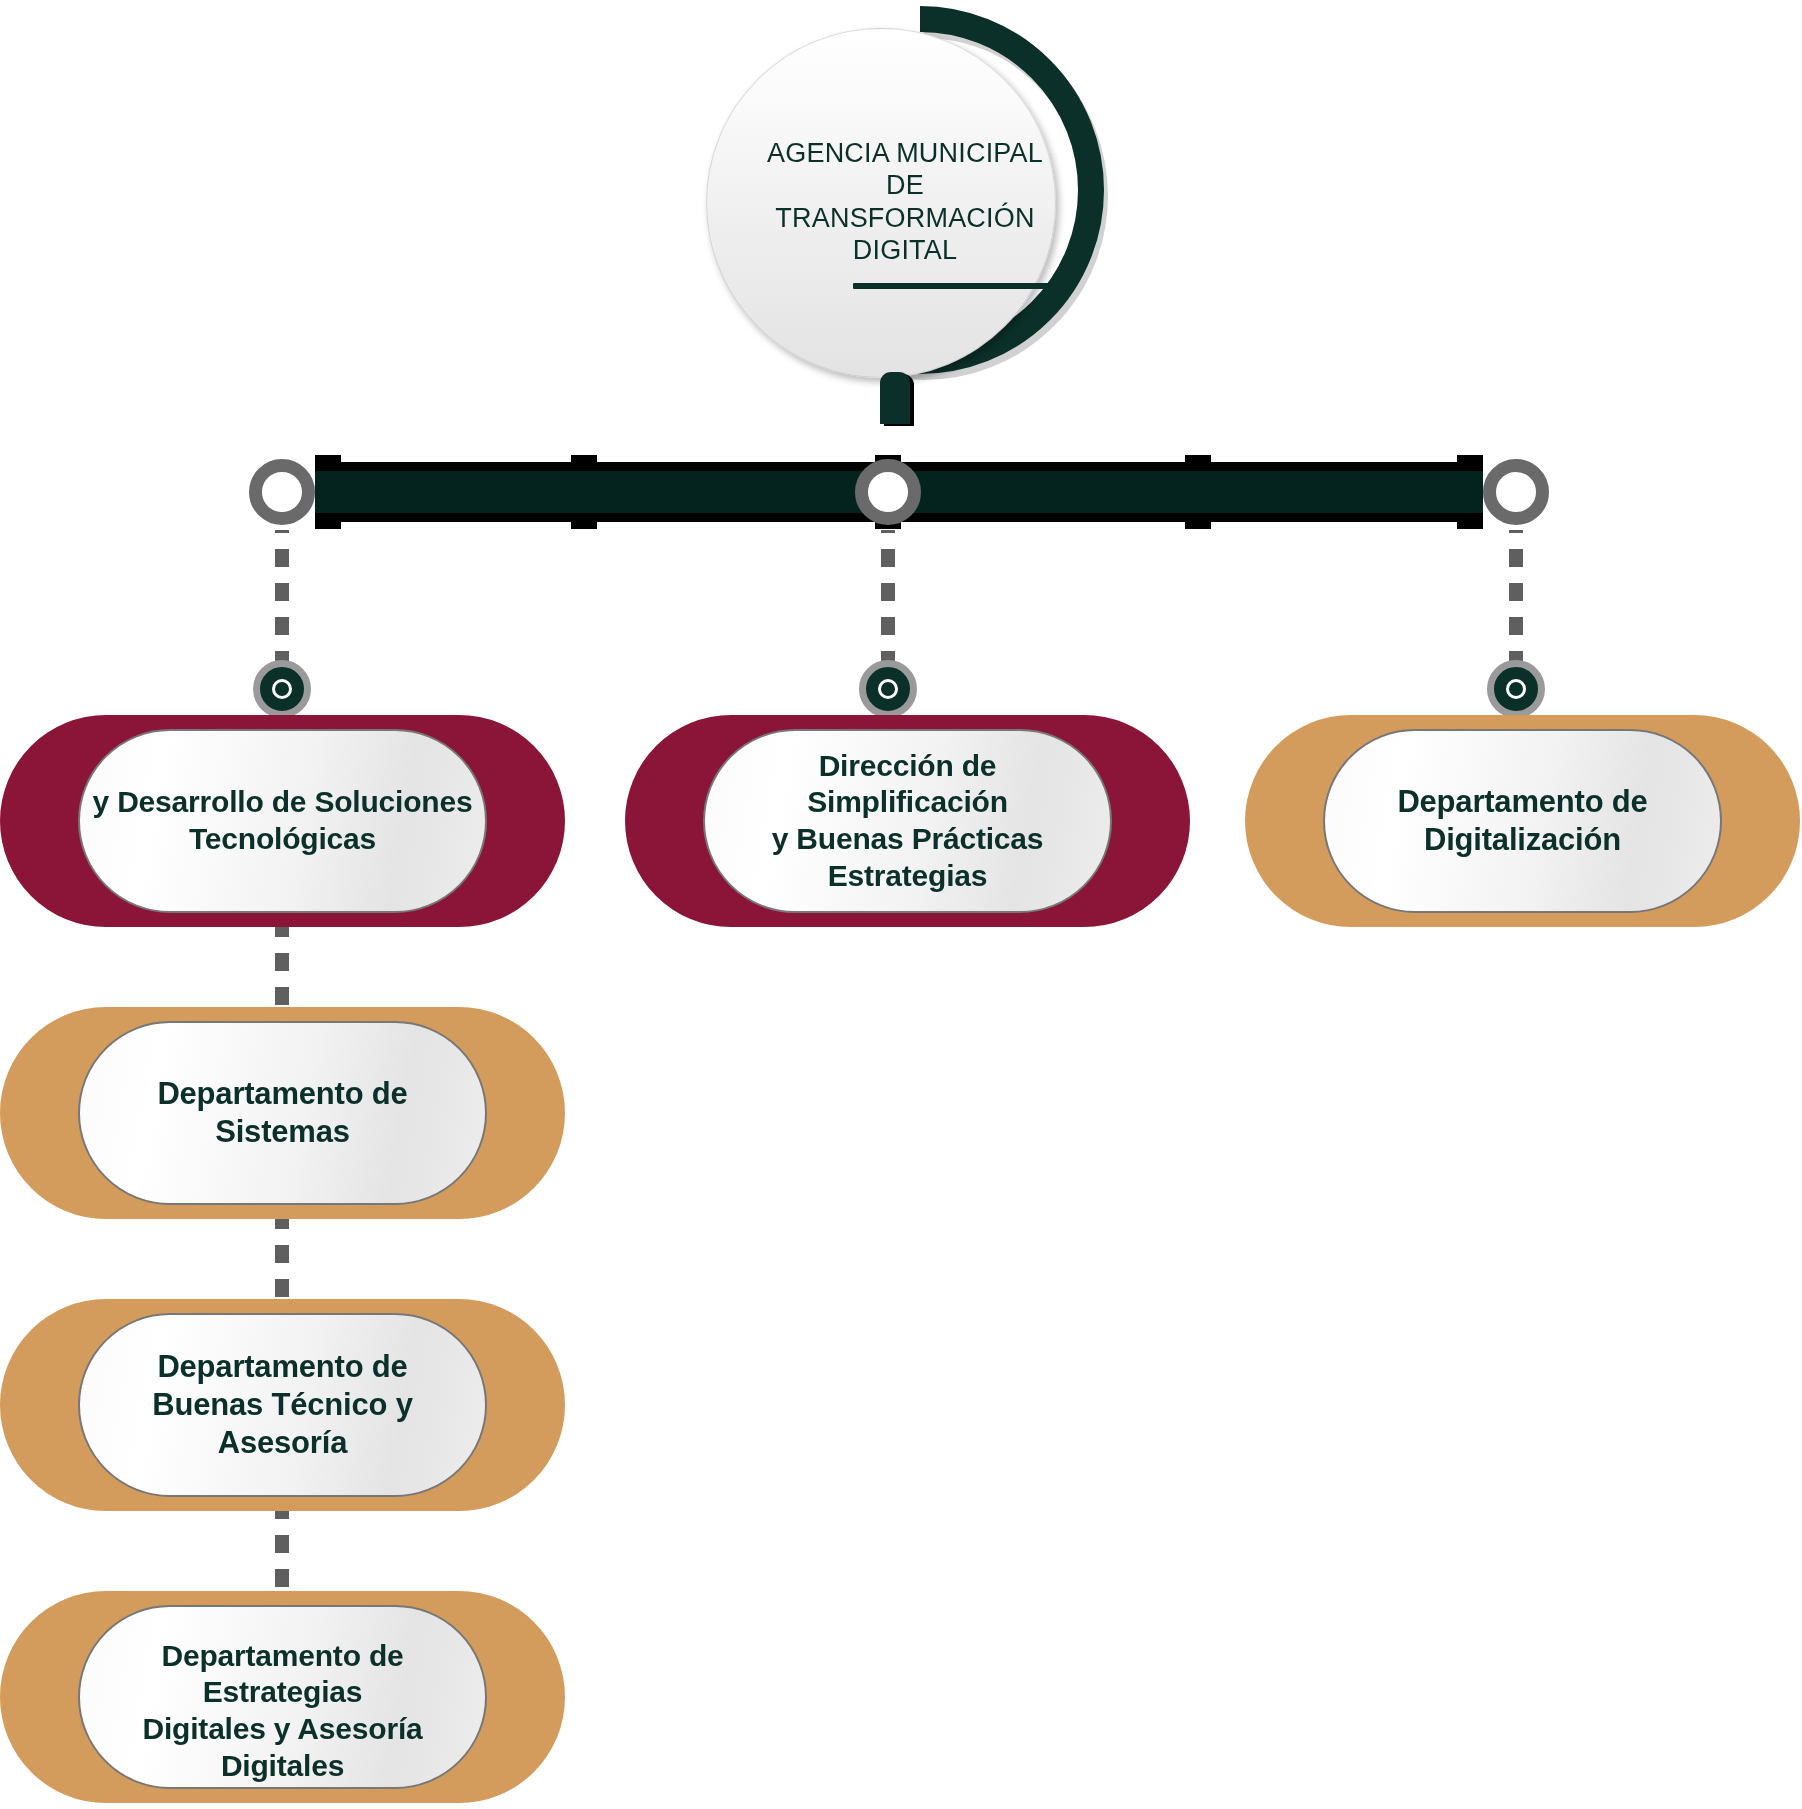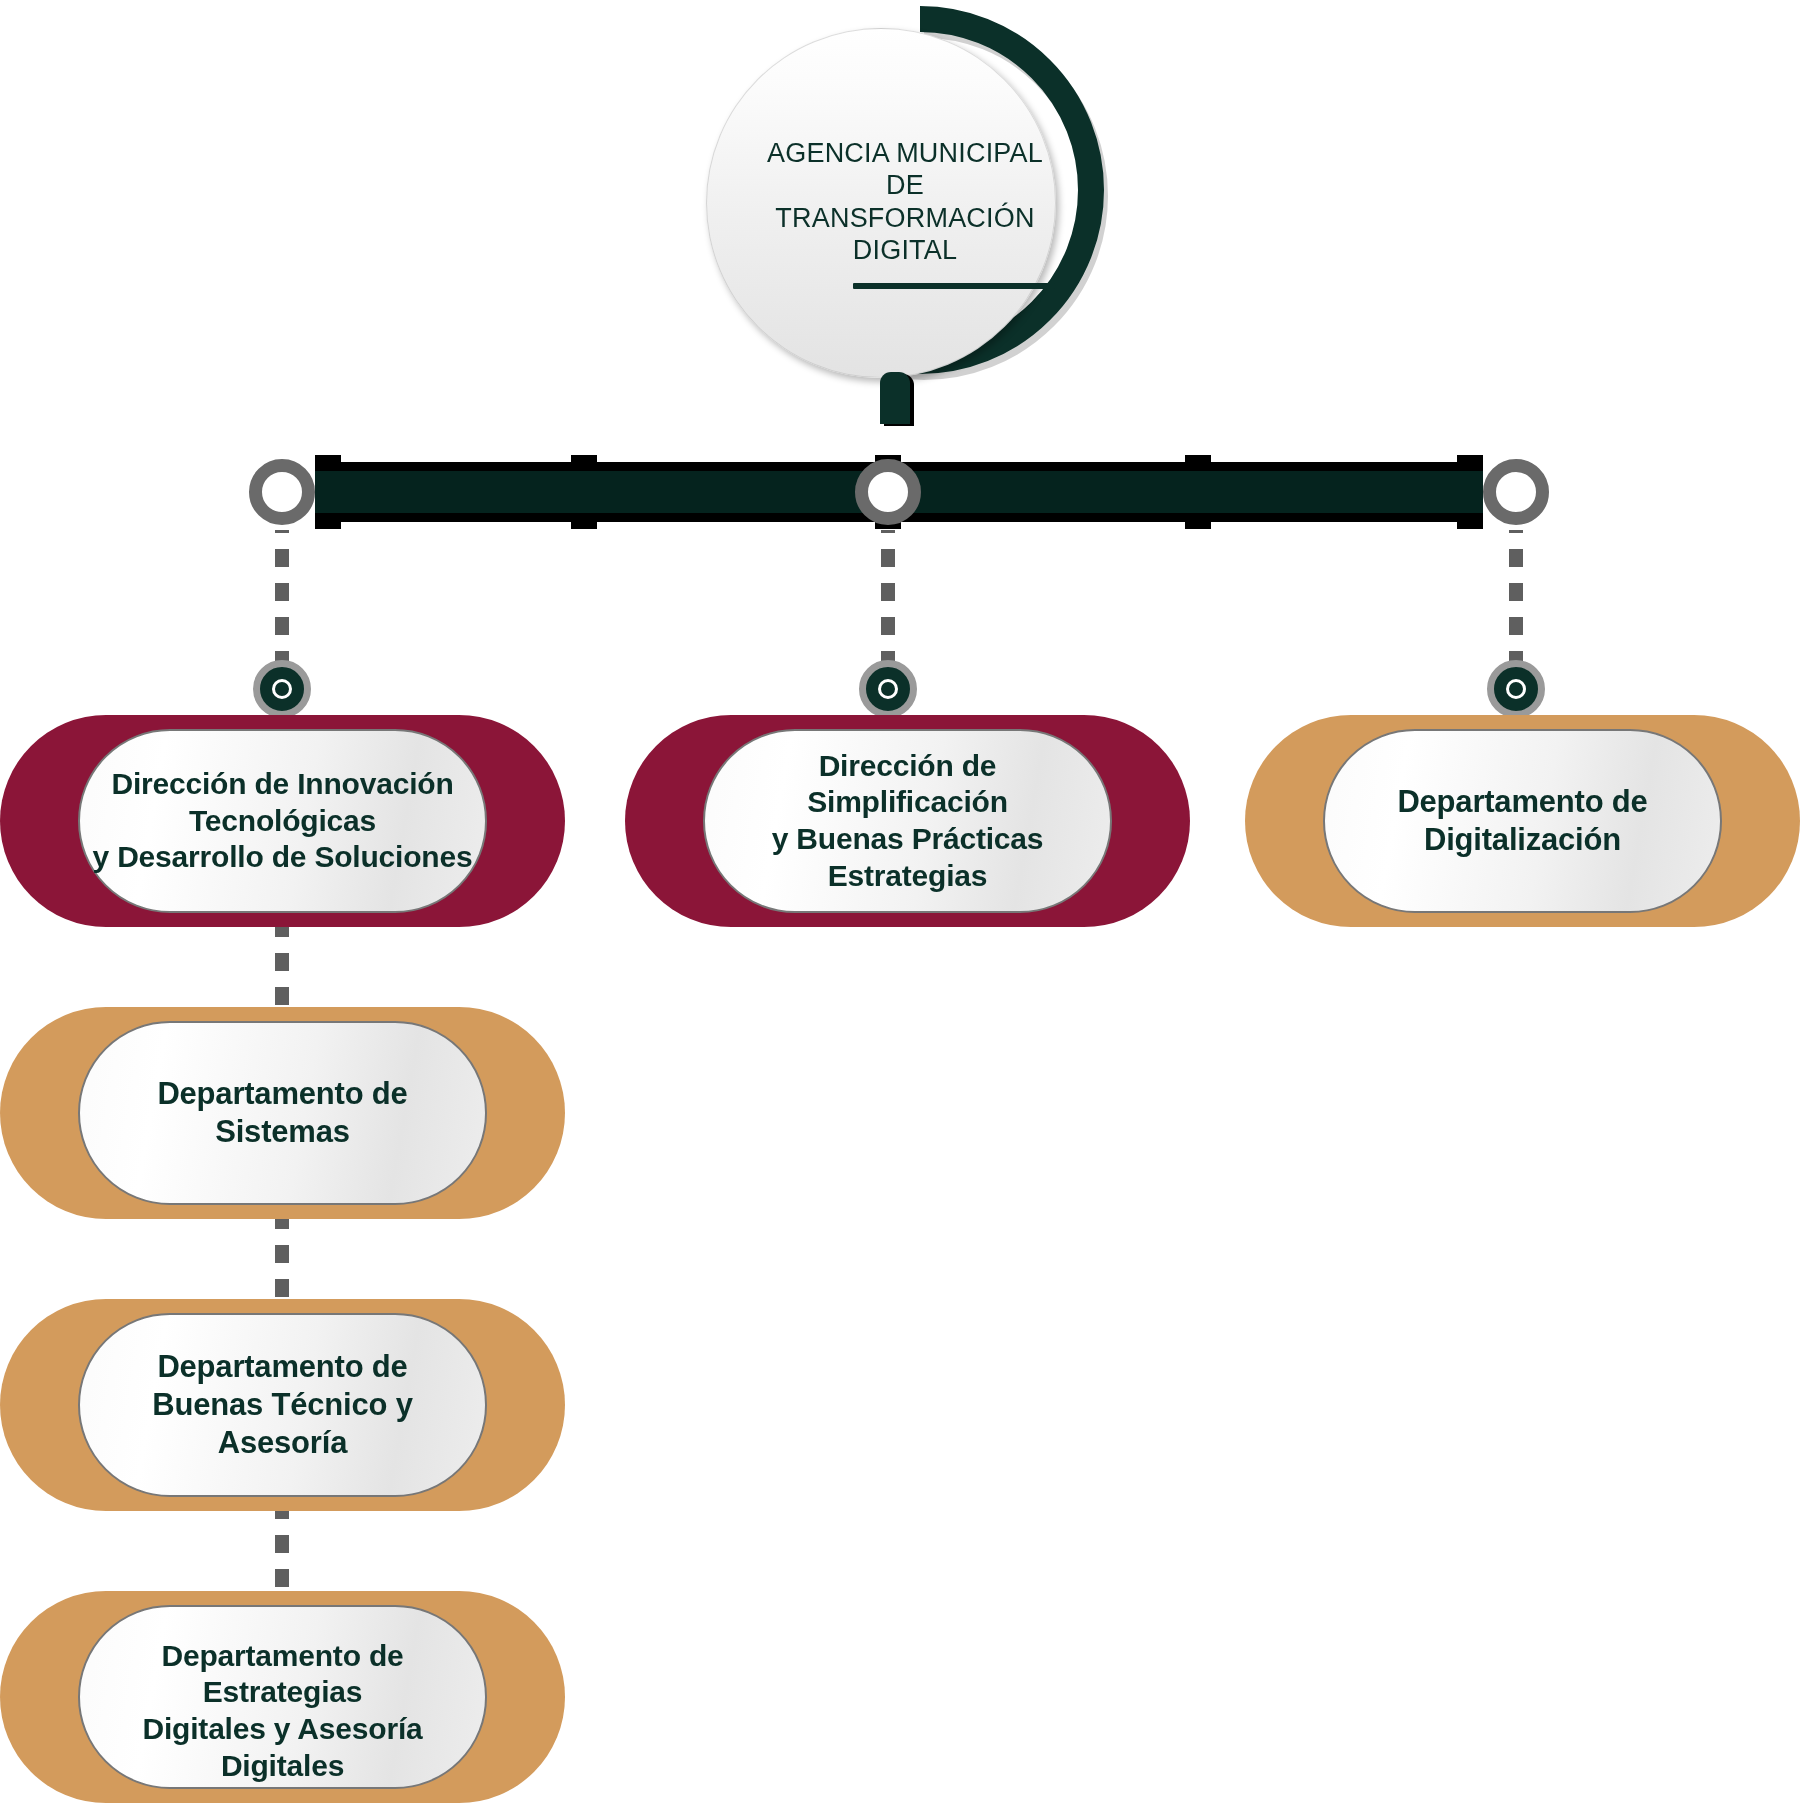--- a/index.html
+++ b/index.html
@@ -151,23 +151,22 @@
     </div>
 
   <div class="dots-v" style="left:275px;top:920px;height:100px;"></div>
   <div class="dots-v" style="left:275px;top:1212px;height:100px;"></div>
   <div class="dots-v" style="left:275px;top:1502px;height:100px;"></div>
 
   <div class="pill" style="left:0px;top:715px;width:565px;height:212px;">
     <div class="pill-outer" style="background:#8B1538;"></div>
     <div class="pill-inner">
       <div class="pill-label" style="font-size:30px;">
-        <div>Dirección de Innovación</div>
+        <div>y Desarrollo de Soluciones</div>
         <div>Tecnológicas</div>
-        <div>y Desarrollo de Soluciones</div>
       </div>
     </div>
   </div>
 
   <div class="pill" style="left:625px;top:715px;width:565px;height:212px;">
     <div class="pill-outer" style="background:#8B1538;"></div>
     <div class="pill-inner">
       <div class="pill-label" style="font-size:30px;text-align:center;">
         <div>Dirección de Simplificación</div>
         <div>y Buenas Prácticas</div>

